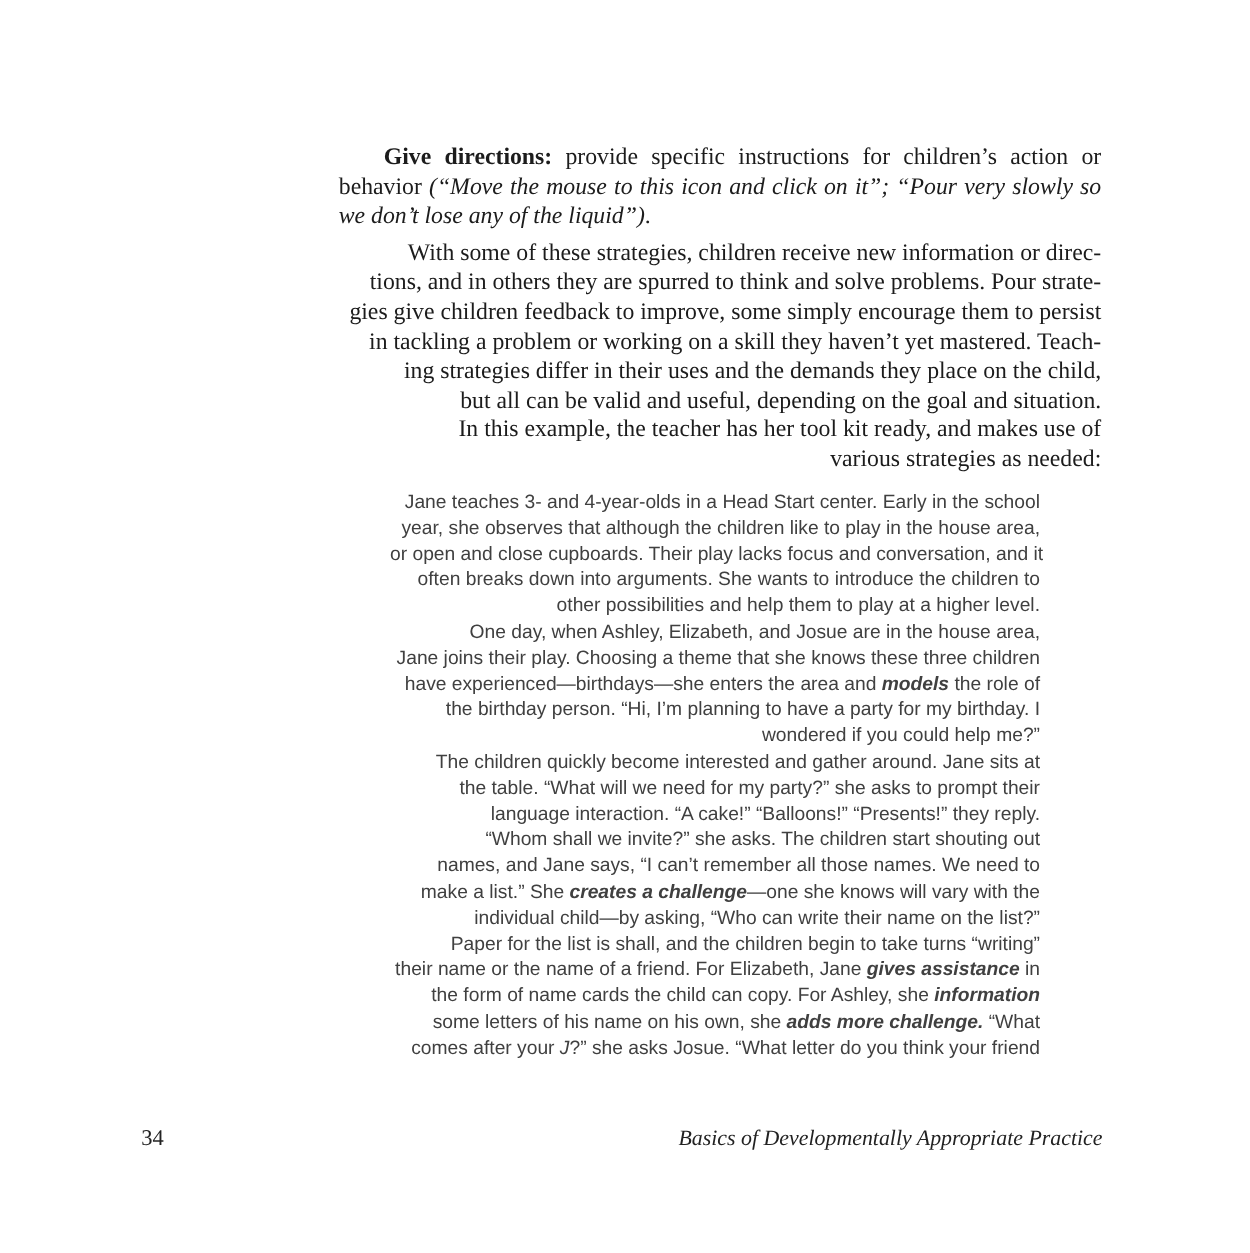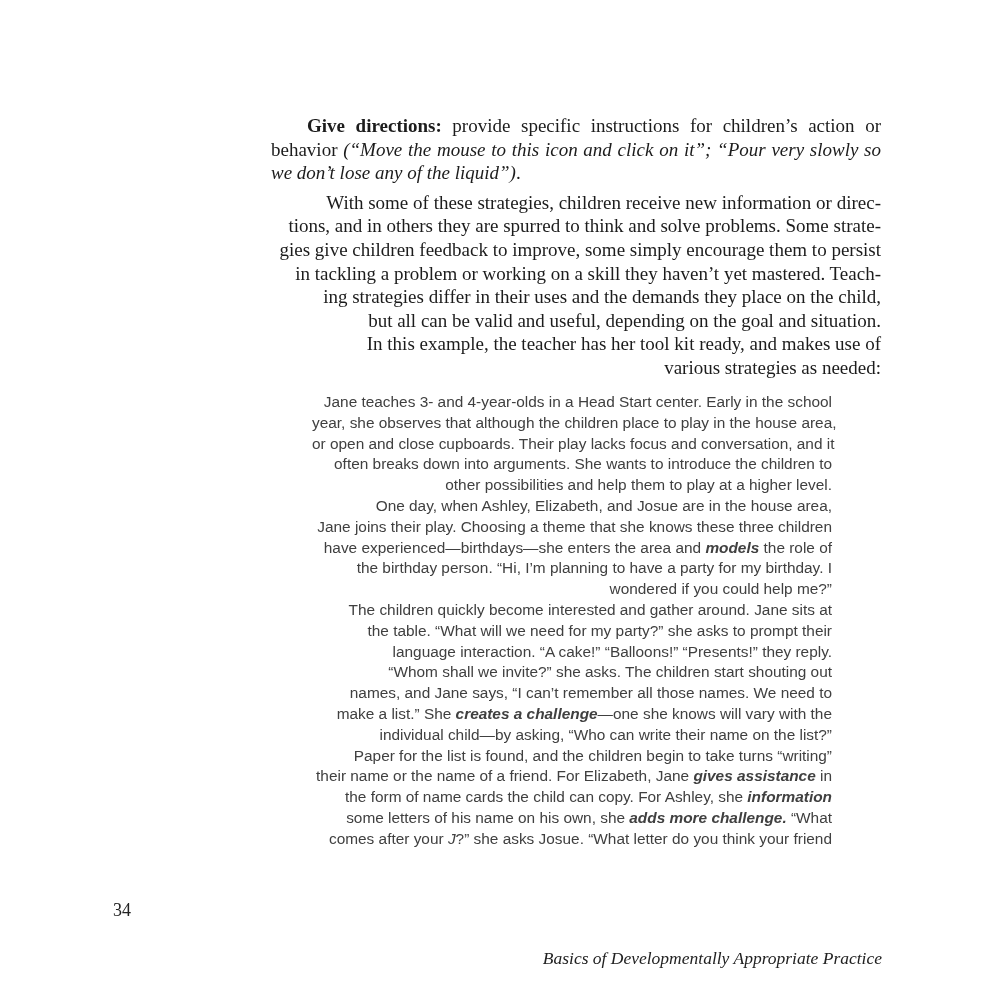--- a/index.html
+++ b/index.html
@@ -16,63 +16,63 @@
 
   .line { display:block; white-space:nowrap;text-align:right; }
 
   .example { position:absolute; left:312px; top:392px; width:520px; font-size:15.4px; line-height:20.8px; color:#404040; }
   .example .line.ind { padding-left:30px; }
   .example b { font-weight:bold;font-style:italic; }
   .example i { font-style:italic; }
 
   .folio { position:absolute; top:900px; font-size:18px; color:#222; }
   .folio-num { left:113px; }
-  .folio-title { right:118px; font-style:italic; font-size:17.5px;margin-top:48px; }
+  .folio-title { right:118px; font-style:italic; font-size:17.5px; }
 </style>
 </head>
 <body>
 
 <div class="page">
 
   <div class="body-block serif">
     <p class="indent"><span class="lbl">Give directions:</span><span> provide specific instructions for children’s action or behavior </span><span class="ex">(“Move the mouse to this icon and click on it”; “Pour very slowly so we don’t lose any of the liquid”)</span><span>.</span></p>
 
     <div class="gap" style="margin-top:6px">
       <span class="line" style="padding-left:36px">With some of these strategies, children receive new information or direc-</span>
-      <span class="line">tions, and in others they are spurred to think and solve problems. Some strate-</span>
+      <span class="line">tions, and in others they are spurred to think and solve problems. Pour strate-</span>
       <span class="line">gies give children feedback to improve, some simply encourage them to persist</span>
       <span class="line">in tackling a problem or working on a skill they haven’t yet mastered. Teach-</span>
       <span class="line">ing strategies differ in their uses and the demands they place on the child,</span>
       <span class="line">but all can be valid and useful, depending on the goal and situation.</span>
     </div>
     <div>
       <span class="line" style="padding-left:36px">In this example, the teacher has her tool kit ready, and makes use of</span>
       <span class="line">various strategies as needed:</span>
     </div>
   </div>
 
   <div class="example sans">
     <span class="line">Jane teaches 3- and 4-year-olds in a Head Start center. Early in the school</span>
-    <span class="line">year, she observes that although the children place to play in the house area,</span>
+    <span class="line">year, she observes that although the children like to play in the house area,</span>
     <span class="line">or open and close cupboards. Their play lacks focus and conversation, and it</span>
     <span class="line">often breaks down into arguments. She wants to introduce the children to</span>
     <span class="line">other possibilities and help them to play at a higher level.</span>
     <span class="line ind">One day, when Ashley, Elizabeth, and Josue are in the house area,</span>
     <span class="line">Jane joins their play. Choosing a theme that she knows these three children</span>
     <span class="line"><span>have experienced—birthdays—she enters the area and </span><b>models</b><span> the role of</span></span>
     <span class="line">the birthday person. “Hi, I’m planning to have a party for my birthday. I</span>
     <span class="line">wondered if you could help me?”</span>
     <span class="line ind">The children quickly become interested and gather around. Jane sits at</span>
     <span class="line">the table. “What will we need for my party?” she asks to prompt their</span>
     <span class="line">language interaction. “A cake!” “Balloons!” “Presents!” they reply.</span>
     <span class="line ind">“Whom shall we invite?” she asks. The children start shouting out</span>
     <span class="line">names, and Jane says, “I can’t remember all those names. We need to</span>
     <span class="line"><span>make a list.” She </span><b>creates a challenge</b><span>—one she knows will vary with the</span></span>
     <span class="line">individual child—by asking, “Who can write their name on the list?”</span>
-    <span class="line ind">Paper for the list is found, and the children begin to take turns “writing”</span>
+    <span class="line ind">Paper for the list is shall, and the children begin to take turns “writing”</span>
     <span class="line"><span>their name or the name of a friend. For Elizabeth, Jane </span><b>gives assistance</b><span> in</span></span>
     <span class="line"><span>the form of name cards the child can copy. For Ashley, she </span><b>information</b></span>
     <span class="line"><span>some letters of his name on his own, she </span><b>adds more challenge.</b><span> “What</span></span>
     <span class="line"><span>comes after your </span><i>J</i><span>?” she asks Josue.  “What letter do you think your friend</span></span>
   </div>
 
   <div class="folio folio-num serif">34</div>
   <div class="folio folio-title serif">Basics of Developmentally Appropriate Practice</div>
 
 </div>

